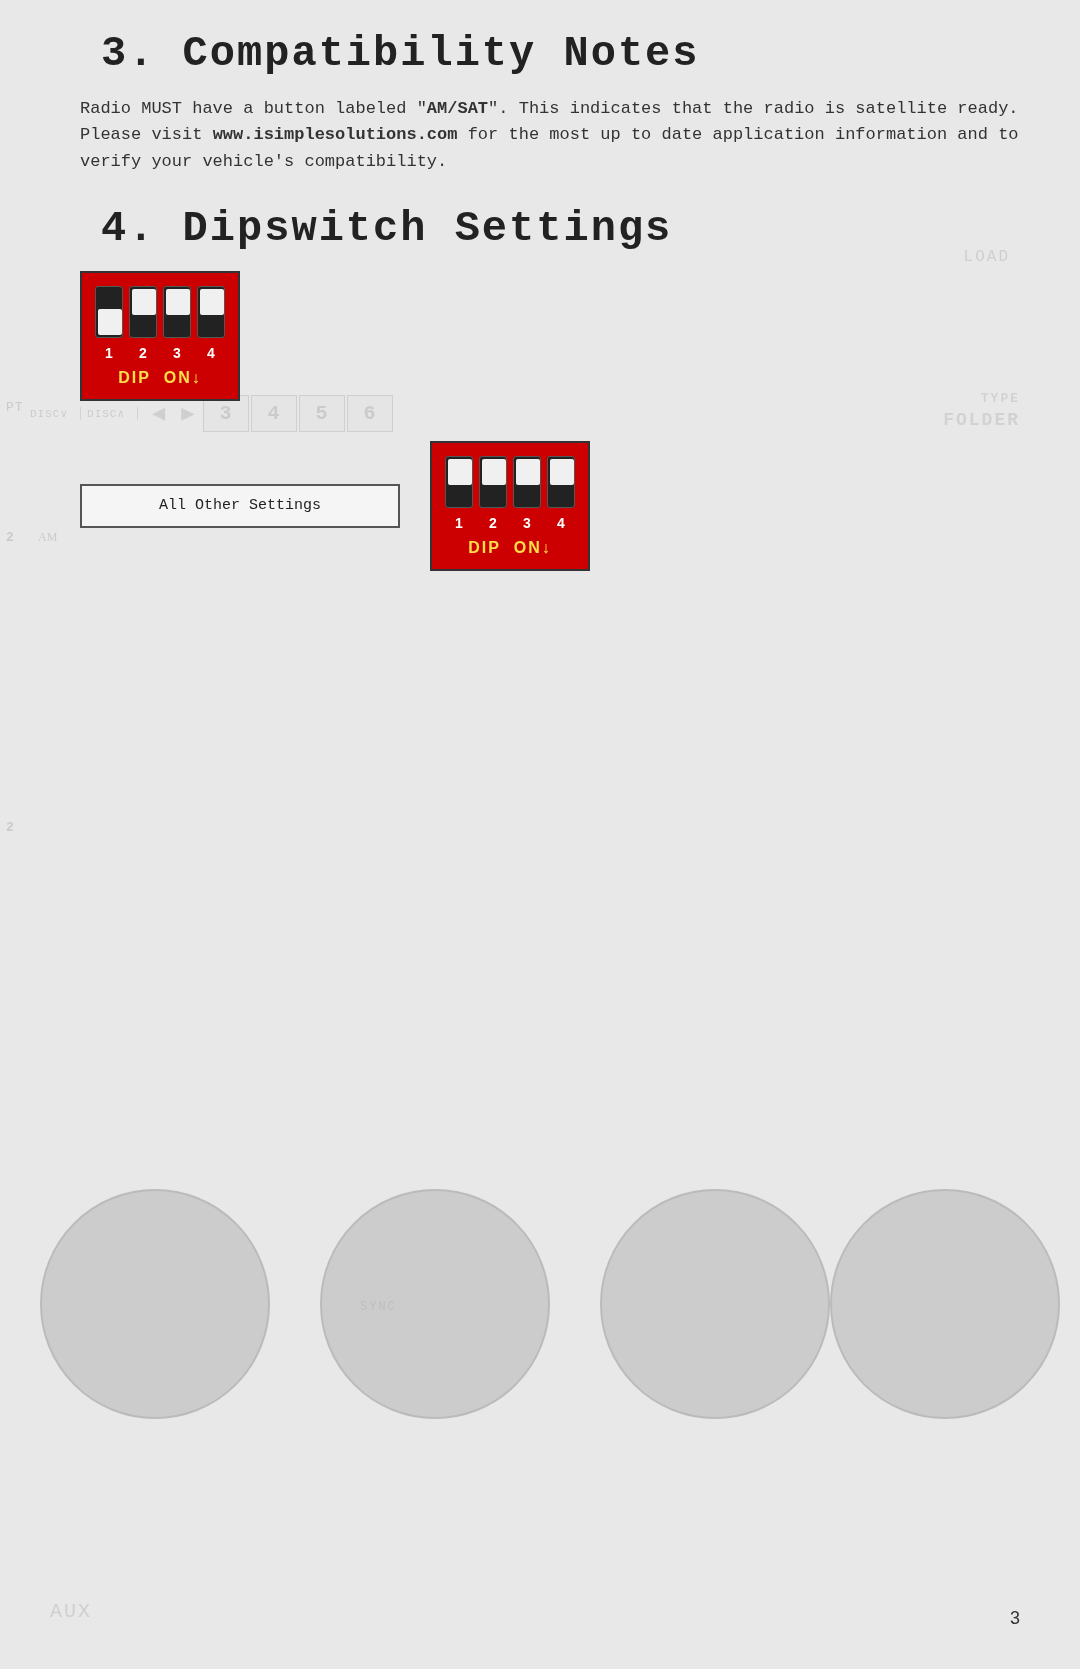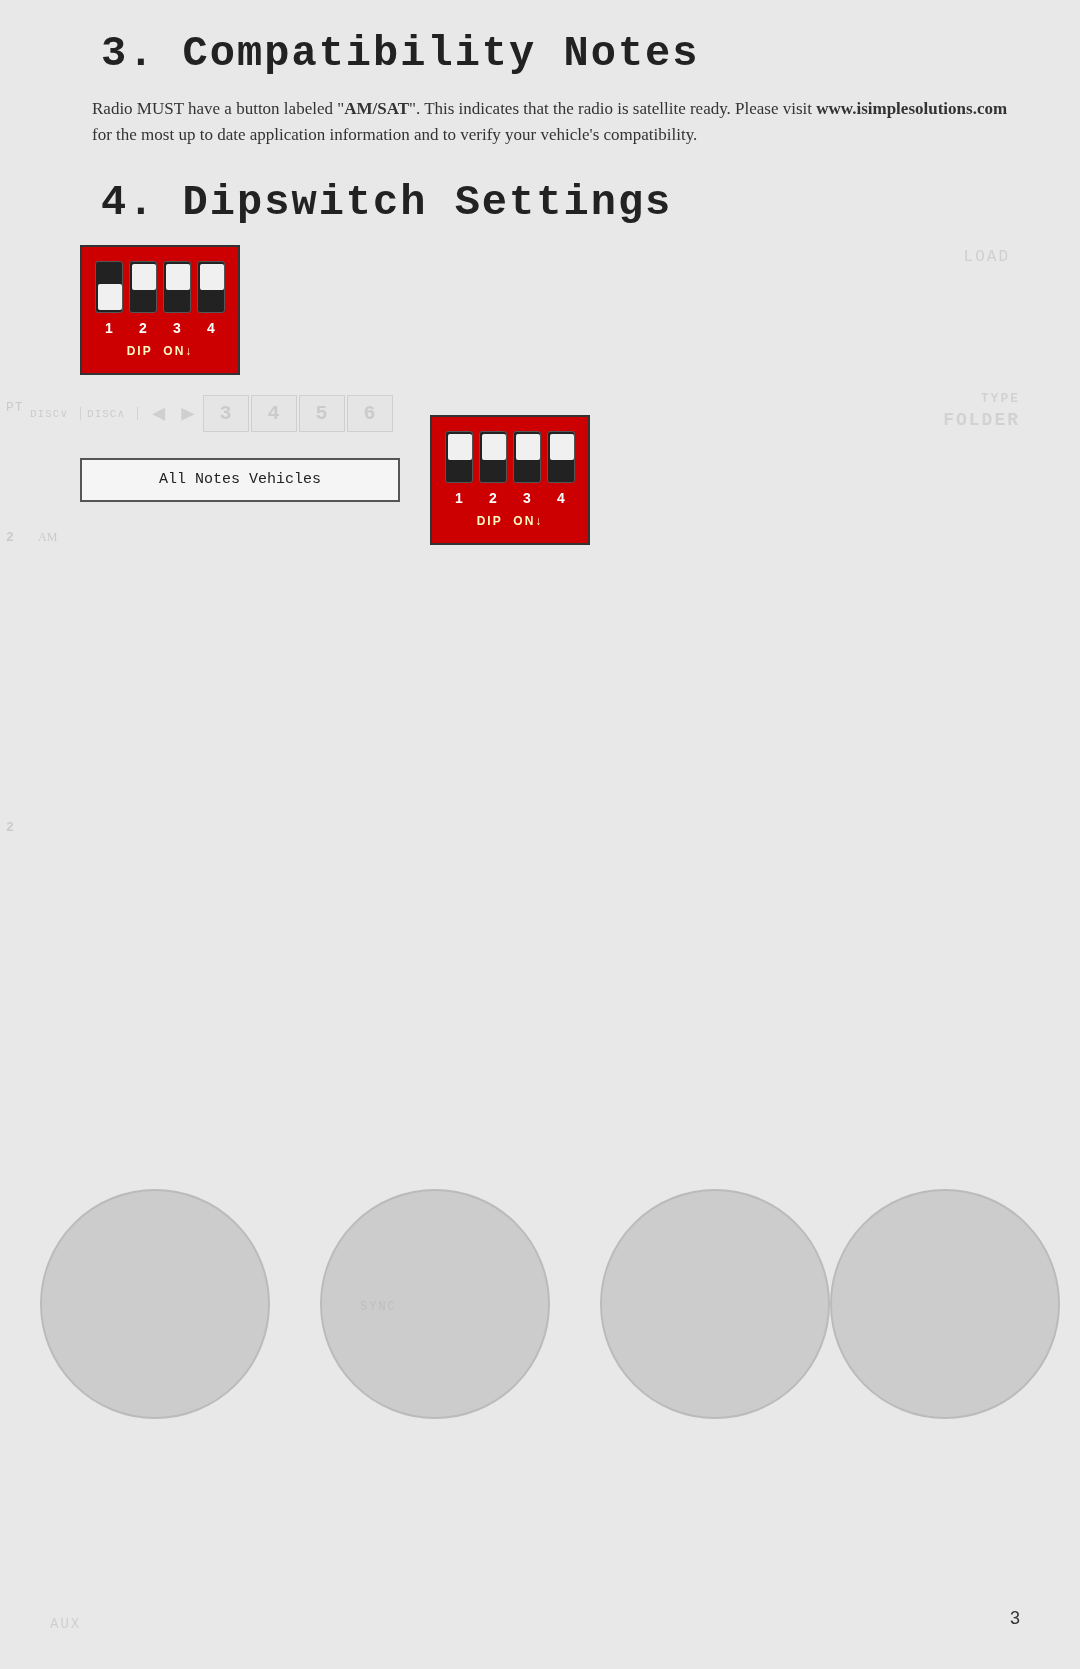--- a/index.html
+++ b/index.html
@@ -33,26 +33,25 @@
       font-family: 'Courier New', Courier, monospace;
       font-size: 42px;
       font-weight: bold;
       color: #222;
       margin-bottom: 18px;
       letter-spacing: 2px;
       margin-left: 21px;
     }
 
     .body-text {
-      font-family: Liberation Serif, serif;
+      font-family: Liberation Mono, monospace;
       font-size: 17px;
       line-height: 1.55;
       color: #333;
       margin-bottom: 30px;
-      margin-left: 12px;
     }
 
     .body-text strong {
       font-weight: bold;
     }
 
     .dip-box {
       border: 2px solid #555;
       padding: 8px 18px;
       font-family: 'Courier New', Courier, monospace;
@@ -127,22 +126,22 @@
     .dip-num {
       width: 28px;
       text-align: center;
       color: #ffffff;
       font-size: 14px;
       font-weight: bold;
       font-family: Arial, sans-serif;
     }
 
     .dip-label-bottom {
-      color: #fef9c3;
-      font-size: 12px;
+      color: #fde047;
+      font-size: 16px;
       font-weight: bold;
       font-family: Arial, sans-serif;
       letter-spacing: 2px;
       margin-top: 8px;
     }
 
     .dipswitch-row-container {
       display: flex;
       align-items: center;
       margin-bottom: 40px;
@@ -183,24 +182,24 @@
 
     .ghost-knob-4 {
       width: 230px;
       height: 230px;
       bottom: 250px;
       left: 830px;
     }
 
     .ghost-aux {
       position: absolute;
-      bottom: 37px;
+      bottom: 46px;
       left: 50px;
       color: #aaa;
-      font-size: 14px;
+      font-size: 20px;
       letter-spacing: 2px;
       text-transform: uppercase;
       z-index: 0;
       opacity: 0.4;
     }
 
     .ghost-sync {
       position: absolute;
       bottom: 355px;
       left: 360px;
@@ -396,21 +395,21 @@
         </div>
         <div class="dip-label-bottom">
           <span>DIP</span>&nbsp;&nbsp;<span>ON↓</span>
         </div>
       </div>
     </div>
   </div>
 
   <div class="dipswitch-row-container">
     <div class="dip-box">
-      <div>All Notes Vehicles</div>
+      <div>All Other Settings</div>
     </div>
     <div class="dip-image">
       <div class="dip-image-inner">
         <div class="dip-switches-row">
 
           <div class="dip-switch">
             <div class="dip-switch-thumb up"></div>
           </div>
           <div class="dip-switch">
             <div class="dip-switch-thumb up"></div>

